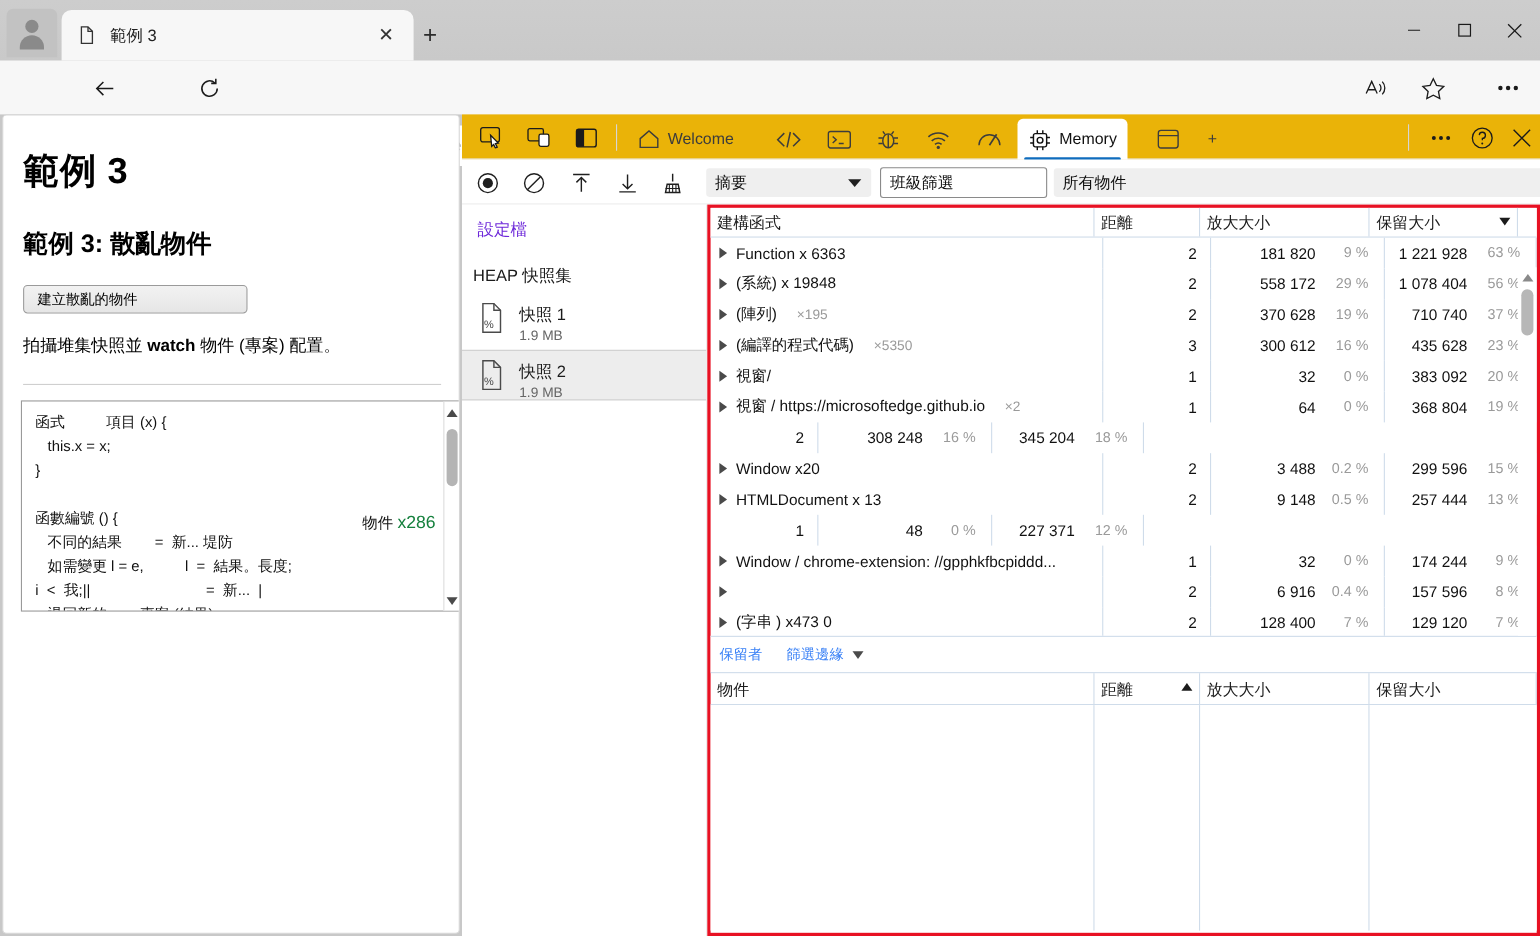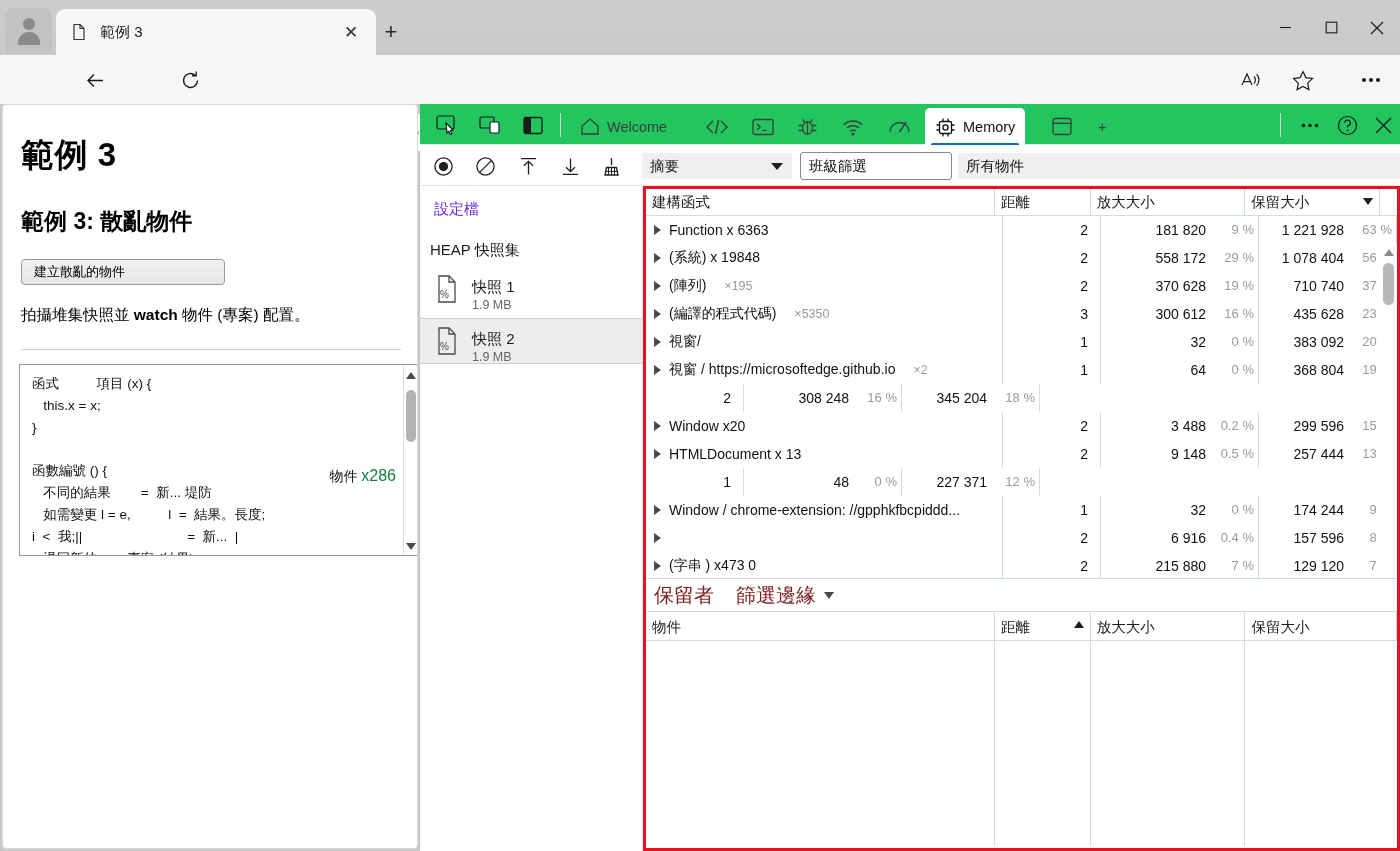--- a/index.html
+++ b/index.html
@@ -98,21 +98,21 @@
   .objlabel { position: absolute; right: 22px; top: 102px; font-size: 14px; color: #111; }
   .objlabel span { font-size: 16px; color: #15803d; }
   .cb-scroll { position: absolute; right: 0; top: 0; width: 15px; height: 192px; background: #fff; border-left: 1px solid #ddd;}
   .cb-arrow { position: absolute; left: 2px; width: 0; height: 0; }
   .cb-up { top: 7px; border-left: 5px solid transparent; border-right: 5px solid transparent; border-bottom: 7px solid #4a4a4a;}
   .cb-dn { bottom: 7px; border-left: 5px solid transparent; border-right: 5px solid transparent; border-top: 7px solid #4a4a4a;}
   .cb-thumb { position: absolute; left: 2px; top: 25px; width: 10px; height: 52px; border-radius: 5px; background: #b4b4b4; }
 
   
   .dt { position: absolute; left: 420px; top: 104px; width: 980px; height: 747px; background: #ffffff; }
-  .dt-tabs { position: absolute; left: 0; top: 0; width: 980px; height: 41px; background: #22c55e; border-bottom: 1px solid #e6e6e6;}
+  .dt-tabs { position: absolute; left: 0; top: 0; width: 980px; height: 41px; background: #eab308; border-bottom: 1px solid #e6e6e6;}
   .dti { position: absolute; top: 6px; height: 30px; display: flex; align-items: center; justify-content: center; color: #1b1b1b;}
   .dt-divider { position: absolute; top: 9px; width: 1px; height: 24px; background: #d6d6d6; }
   .dt-tab {
     position: absolute; top: 4px; height: 37px; display: flex; align-items: center;
     padding: 0 10px; color: #3c3c3c; font-size: 14.5px; gap: 7px;
   }
   .dt-tab.active { background: #ffffff; border-radius: 5px 5px 0 0; color: #111; }
   .dt-tab.active::after { content:""; position: absolute; left: 6px; right: 6px; bottom: -1px; height: 3px; background: #0f6cbd; border-radius: 2px;}
 
   .dt-toolbar2 { position: absolute; left: 0; top: 41px; width: 980px; height: 41px; background: #ffffff; border-bottom: 1px solid #e8e8e8;}
@@ -157,31 +157,31 @@
   .sort-caret { position: absolute; right: 6px; top: 9px; width: 0; height: 0;
     border-left: 5px solid transparent; border-right: 5px solid transparent; border-top: 7px solid #1b1b1b;}
   .sort-caret.up { border-top: none; border-bottom: 7px solid #1b1b1b; }
   .grid-body { position: relative; height: 362px; overflow: hidden; }
   .row { display: flex; height: 28px; align-items: center; }
   .c-name { width: 357px; display: flex; align-items: center; padding-left: 8px; border-right: 1px solid #cfdcea; height: 28px; overflow: hidden; white-space: nowrap;}
   .tri { width: 0; height: 0; border-top: 5px solid transparent; border-bottom: 5px solid transparent; border-left: 7px solid #4a4a4a; margin-right: 8px; flex: 0 0 7px;}
   .nm { font-size: 14px; color: #111; }
   .nm-dim { font-size: 12.5px; color: #9a9a9a; margin-left: 18px; }
   .c-dist { width: 98px; text-align: right; padding-right: 12px; font-size: 14px; color: #111; border-right: 1px solid #cfdcea; height: 28px; line-height: 28px;}
-  .c-num { width: 158px; height: 28px; line-height: 28px; border-right: 1px solid #cfdcea; display: flex; justify-content: flex-end; align-items: center; padding-right: 4px; gap: 10px;}
+  .c-num { width: 158px; height: 28px; line-height: 28px; border-right: 1px solid #cfdcea; display: flex; justify-content: flex-end; align-items: center; padding-right: 14px; gap: 10px;}
   .c-num.ret { width: 138px; }
   .val { font-size: 14px; color: #111; }
   .pct { font-size: 13px; color: #9a9a9a; width: 38px; text-align: right; }
   .vscroll { position: absolute; right: 0; top: 27px; width: 17px; height: 362px; background: #fff; }
   .vs-arrow { position: absolute; left: 4px; width: 0; height: 0;}
   .vs-up { top: 6px; border-left: 5px solid transparent; border-right: 5px solid transparent; border-bottom: 7px solid #8a8a8a;}
   .vs-thumb { position: absolute; left: 3px; top: 20px; width: 11px; height: 42px; border-radius: 6px; background: #b7b7b7;}
 
   .retainer-bar { height: 33px; background: #fff; border-top: 1px solid #cfdcea; display: flex; align-items: center; padding-left: 8px; gap: 22px;}
-  .retainer-bar .lbl { font-size: 20px; color: #7f1d1d; }
+  .retainer-bar .lbl { font-size: 13px; color: #3b82f6; }
   .retainer-bar .caret2 { width: 0; height: 0; border-left: 5px solid transparent; border-right: 5px solid transparent; border-top: 7px solid #4a4a4a; margin-left: -14px;}
   .ret-head { display: flex; height: 30px; border-top: 1px solid #cfdcea; border-bottom: 1px solid #cfdcea; }
   .ret-head .gh { padding-top: 6px; }
   .ret-body { height: 205px; background: #fff; display: flex; }
   .rb-cell { border-right: 1px solid #cfdcea; height: 205px; }
 </style>
 </head>
 <body>
 
 <div id="app">
@@ -642,21 +642,21 @@
               <span class="pct">8 %</span>
             </div>
           </div>
           <div class="row">
             <div class="c-name">
               <span class="tri"></span>
               <span class="nm">(字串 ) x473  0</span>
             </div>
             <div class="c-dist">2</div>
             <div class="c-num">
-              <span class="val">215 880</span>
+              <span class="val">128 400</span>
               <span class="pct">7 %</span>
             </div>
             <div class="c-num ret">
               <span class="val">129 120</span>
               <span class="pct">7 %</span>
             </div>
           </div>
 
         <div class="vscroll">
           <div class="vs-arrow vs-up"></div>

